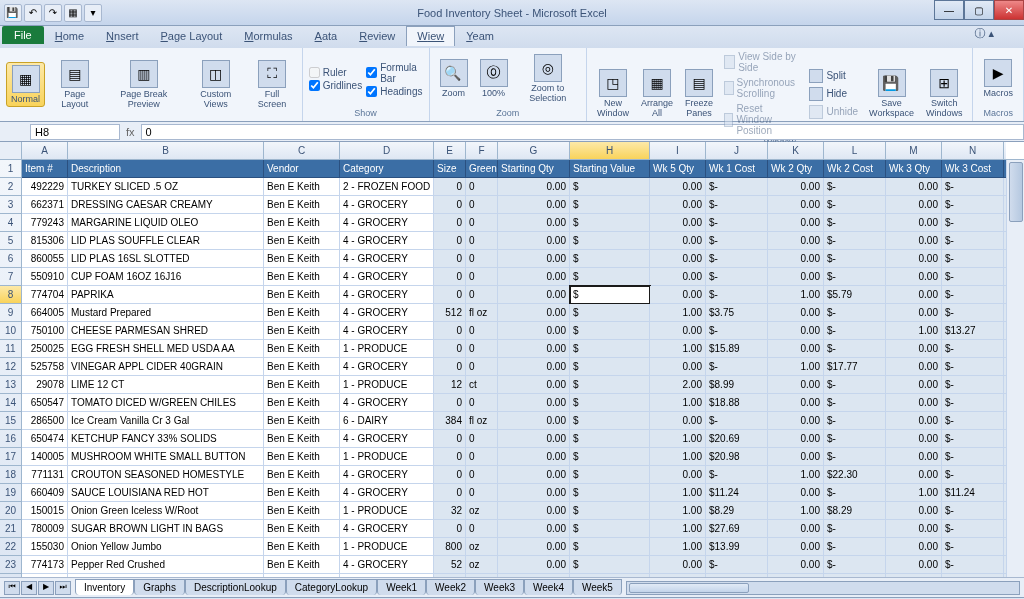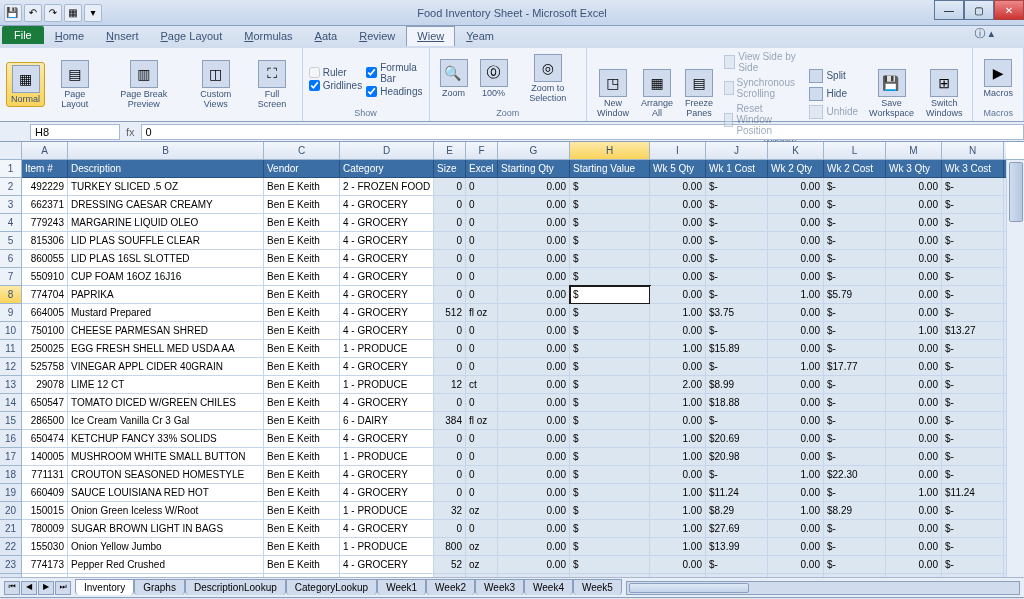--- a/index.html
+++ b/index.html
@@ -305,21 +305,21 @@
       <div class="rh">23</div>
       <div class="rh">24</div>
     </div>
   <div class="cells" id="cells">
       <div class="row hdr-row">
         <div class="cell c-A">Item #</div>
         <div class="cell c-B">Description</div>
         <div class="cell c-C">Vendor</div>
         <div class="cell c-D">Category</div>
         <div class="cell c-E">Size</div>
-        <div class="cell c-F">Excel</div>
+        <div class="cell c-F">Green</div>
         <div class="cell c-G">Starting Qty</div>
         <div class="cell c-H">Starting Value</div>
         <div class="cell c-I">Wk 5 Qty</div>
         <div class="cell c-J">Wk 1 Cost</div>
         <div class="cell c-K">Wk 2 Qty</div>
         <div class="cell c-L">Wk 2 Cost</div>
         <div class="cell c-M">Wk 3 Qty</div>
         <div class="cell c-N">Wk 3 Cost</div>
         <div class="cell c-O">Wk 4 Qty</div>
       </div>

